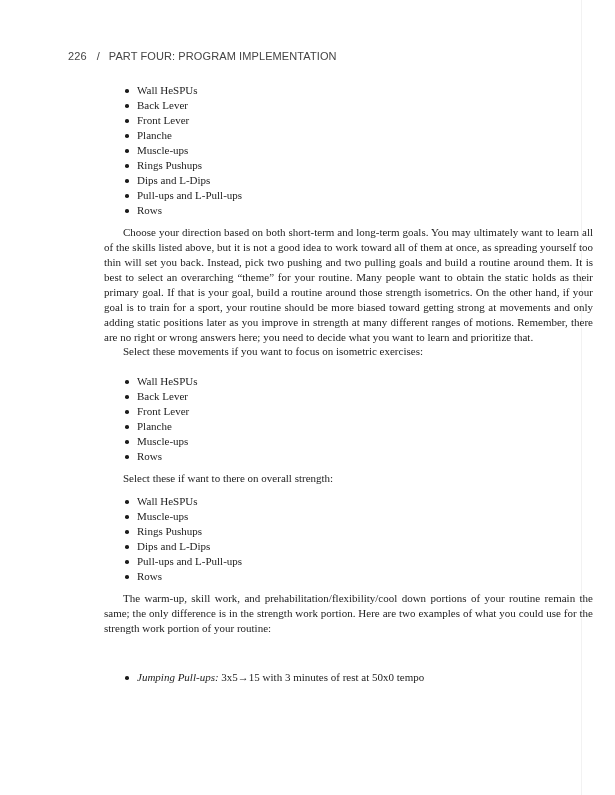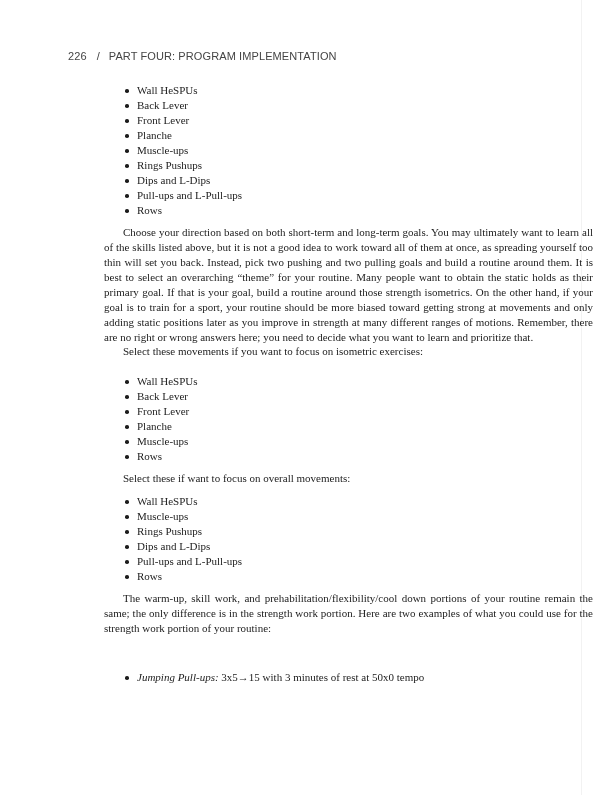--- a/index.html
+++ b/index.html
@@ -63,21 +63,21 @@
     <li><span class="bullet"></span><span>Wall HeSPUs</span></li>
     <li><span class="bullet"></span><span>Back Lever</span></li>
     <li><span class="bullet"></span><span>Front Lever</span></li>
     <li><span class="bullet"></span><span>Planche</span></li>
     <li><span class="bullet"></span><span>Muscle-ups</span></li>
     <li><span class="bullet"></span><span>Rows</span></li>
   </ul>
 </div>
 
 <div class="text" style="top:471px;">
-  <p class="lead">Select these if want to focus on overall movements:</p>
+  <p class="lead">Select these if want to there on overall strength:</p>
 </div>
 
 <div class="text" style="top:494px;">
   <ul>
     <li><span class="bullet"></span><span>Wall HeSPUs</span></li>
     <li><span class="bullet"></span><span>Muscle-ups</span></li>
     <li><span class="bullet"></span><span>Rings Pushups</span></li>
     <li><span class="bullet"></span><span>Dips and L-Dips</span></li>
     <li><span class="bullet"></span><span>Pull-ups and L-Pull-ups</span></li>
     <li><span class="bullet"></span><span>Rows</span></li>

